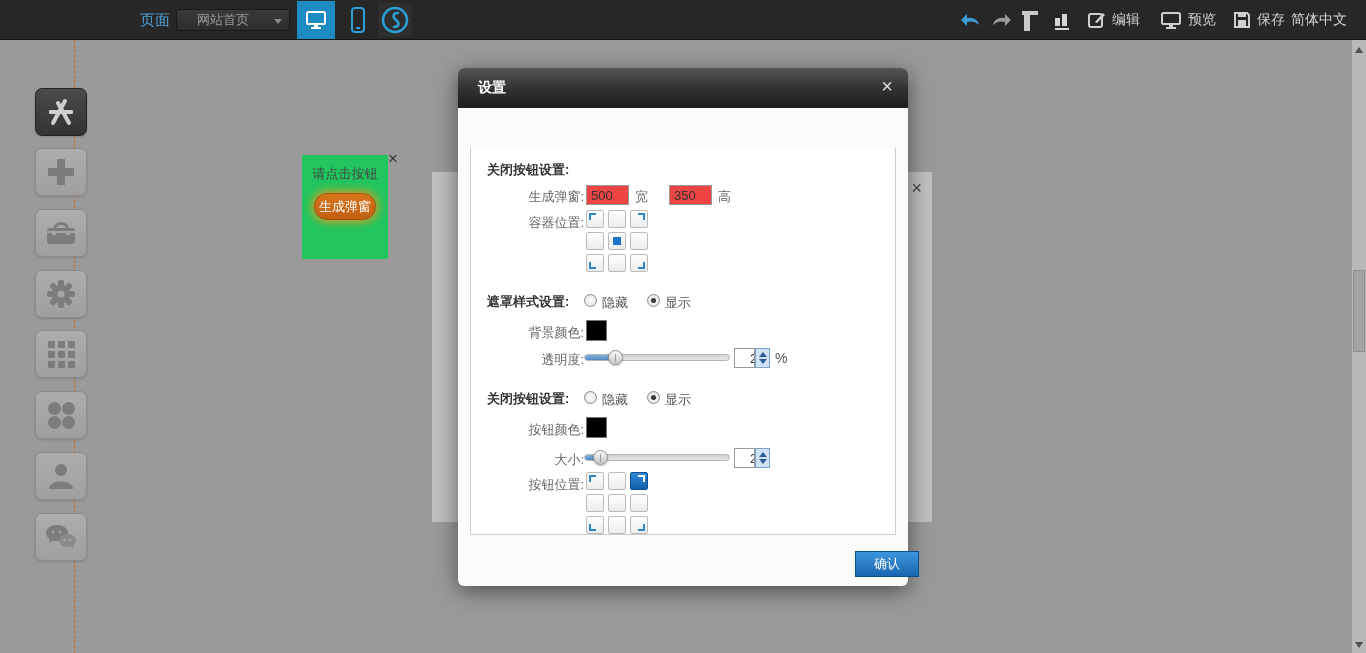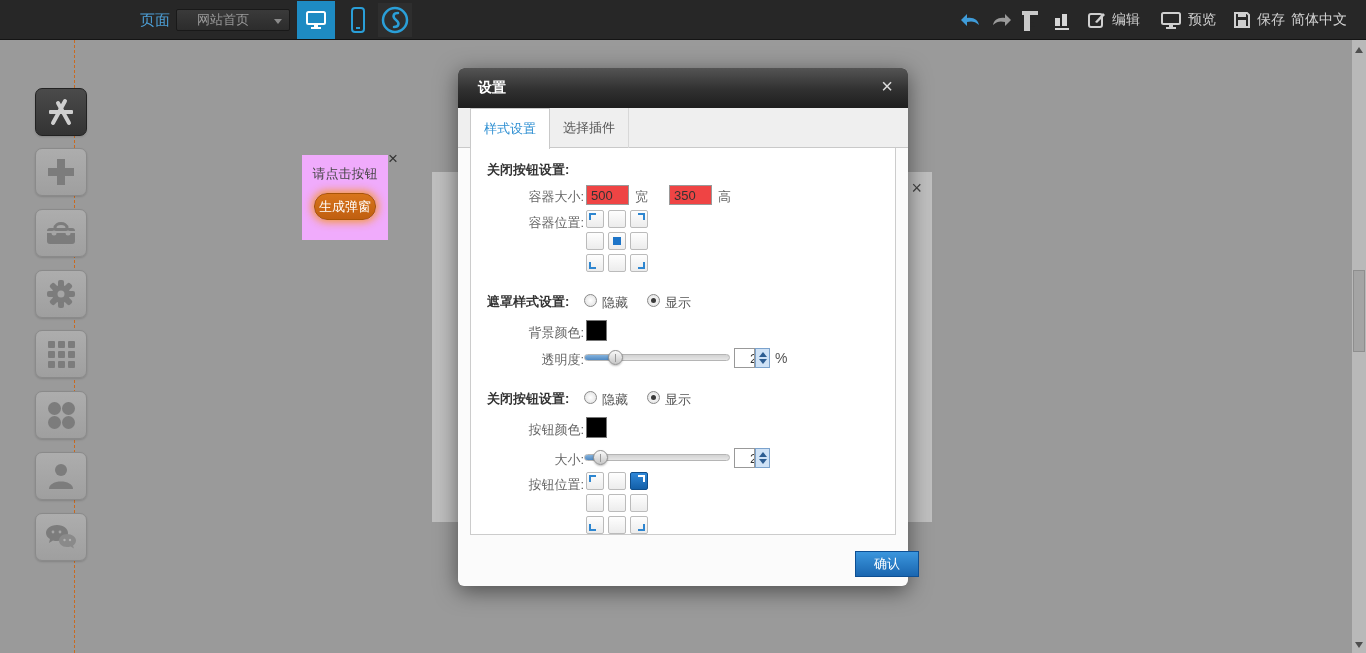--- a/index.html
+++ b/index.html
@@ -28,21 +28,21 @@
 
   
   .side-btn { position:absolute; left:35px; width:52px; height:48px; background:linear-gradient(#adadad,#9f9f9f); border:1px solid #8a8a8a; border-radius:7px; display:flex; align-items:center; justify-content:center; cursor:pointer; z-index:2; box-shadow:0 1px 2px rgba(0,0,0,.15); }
   .side-btn.dark { background:linear-gradient(#4a4a4a,#333); border-color:#222; }
   .icon-grid9 { display:grid; grid-template-columns:repeat(3,7px); grid-template-rows:repeat(3,7px); gap:3px; }
   .icon-grid9 span { background:#7c7c7c; border-radius:1px; }
   .icon-clover { display:grid; grid-template-columns:repeat(2,13px); grid-template-rows:repeat(2,13px); gap:1px; }
   .icon-clover span { background:#7c7c7c; border-radius:50%; }
 
   
-  .widget { position:absolute; left:302px; top:155px; width:86px; height:85px; background:#f0abfc; z-index:3; cursor:move; }
+  .widget { position:absolute; left:302px; top:155px; width:86px; height:104px; background:#22c55e; z-index:3; cursor:move; }
   .widget-hint { margin-top:10px; text-align:center; font-size:13px; color:#454545; }
   .widget-btn { position:absolute; left:12px; top:38px; width:62px; height:27px; background:linear-gradient(#d8751c,#c05f10); border:1px solid #a85408; border-radius:13px; color:#fff; font-size:13px; box-shadow:0 0 8px 2px rgba(245,150,30,.9); cursor:pointer; }
   .widget-close { position:absolute; left:388px; top:150px; font-size:17px; color:#333; z-index:3; cursor:pointer; line-height:1; }
 
   
   .popup-panel { position:absolute; left:432px; top:172px; width:500px; height:350px; background:#bfbfbf; z-index:4; }
   .popup-close { position:absolute; right:10px; top:7px; font-size:18px; color:#454545; cursor:pointer; line-height:1; }
 
   
   .modal { position:absolute; left:458px; top:68px; width:450px; height:518px; background:#fbfbfb; border-radius:6px; box-shadow:0 5px 22px rgba(0,0,0,.5); z-index:10; }
@@ -286,30 +286,26 @@
 <div class="popup-panel">
   <span class="popup-close">×</span>
 </div>
 
 <div class="modal">
   <div class="modal-header">
     <span class="modal-title">设置</span>
     <span class="modal-close">×</span>
   </div>
 
-  <div class="tab-strip">
-    <div class="tab active">样式设置</div>
-    <div class="tab">选择插件</div>
-  </div>
 
   <div class="content-panel">
 
     <div class="cp-heading" style="top:13px;">关闭按钮设置:</div>
 
-    <span class="flabel" style="left:7px; top:40px;">容器大小:</span>
+    <span class="flabel" style="left:7px; top:40px;">生成弹窗:</span>
     <input class="num-input" style="left: 115px; top: 37px;" value="500">
     <span class="unit" style="left:164px; top:40px;">宽</span>
     <input class="num-input" style="left: 198px; top: 37px;" value="350">
     <span class="unit" style="left:247px; top:40px;">高</span>
 
     <span class="flabel" style="left:7px; top:66px;">容器位置:</span>
     <div class="pos-grid" style="left:115px; top:62px;">
       <div class="pgc">
           <span class="cnr tl"></span>
         </div>

